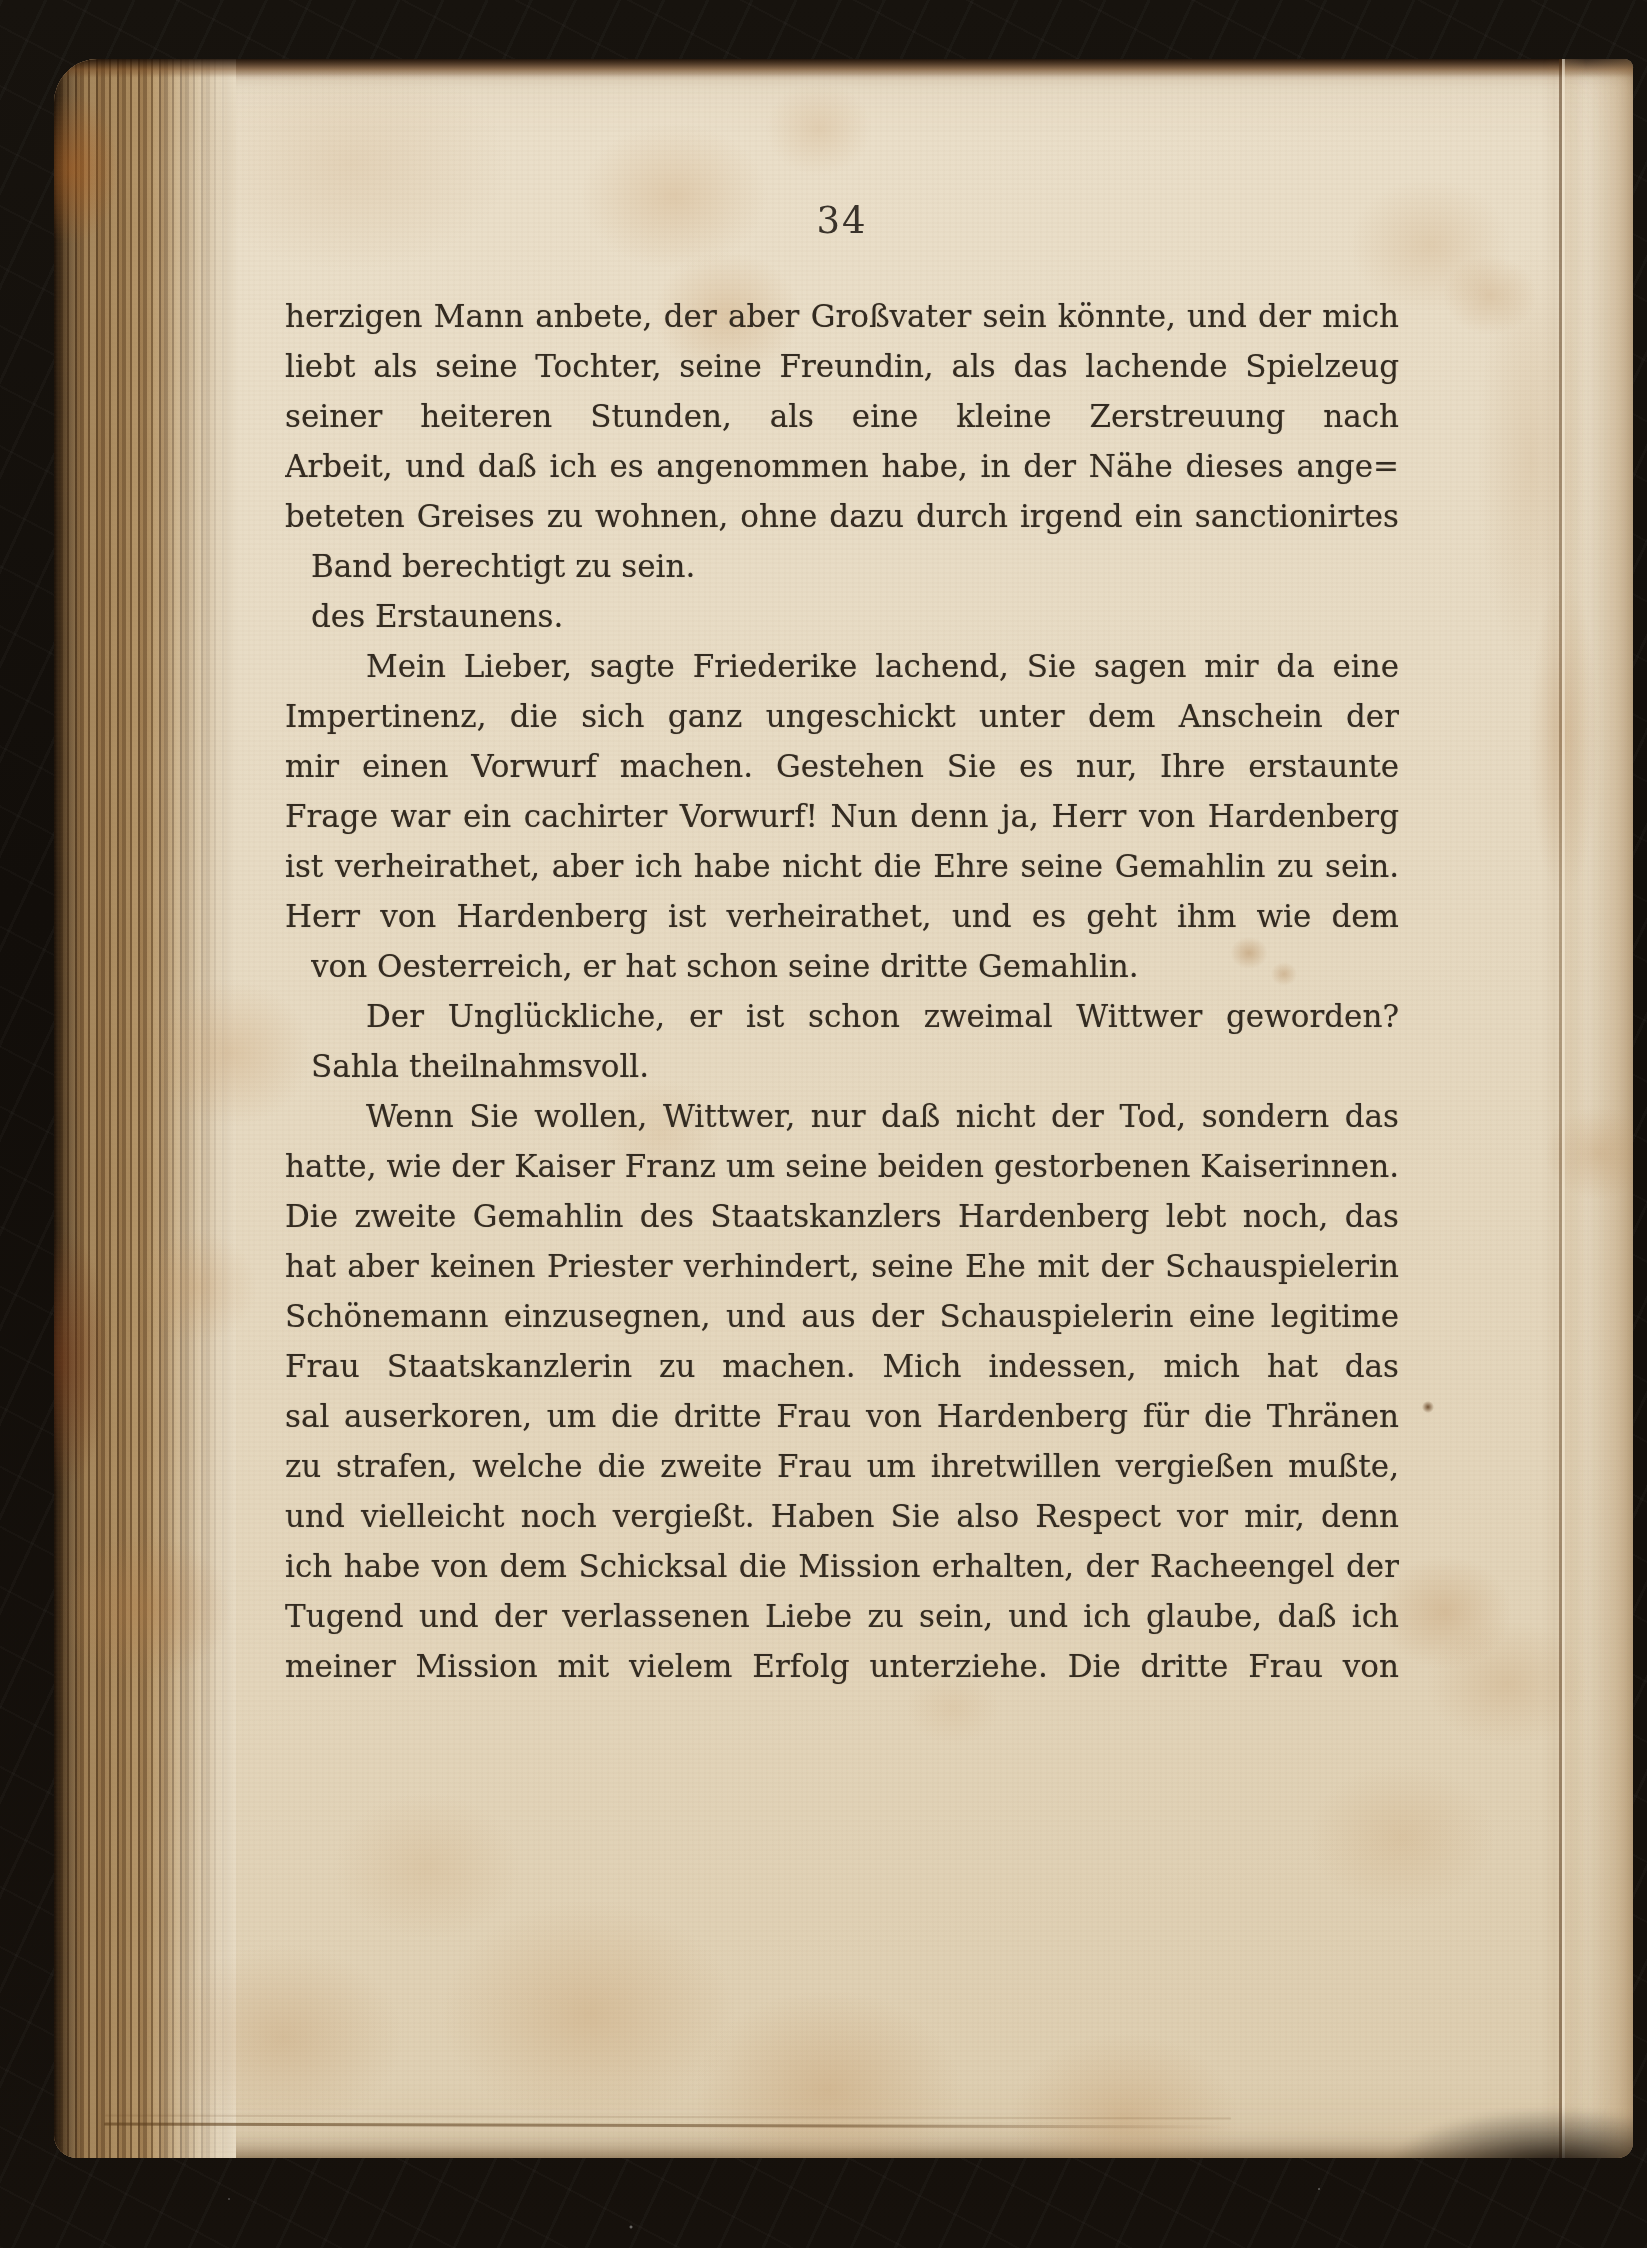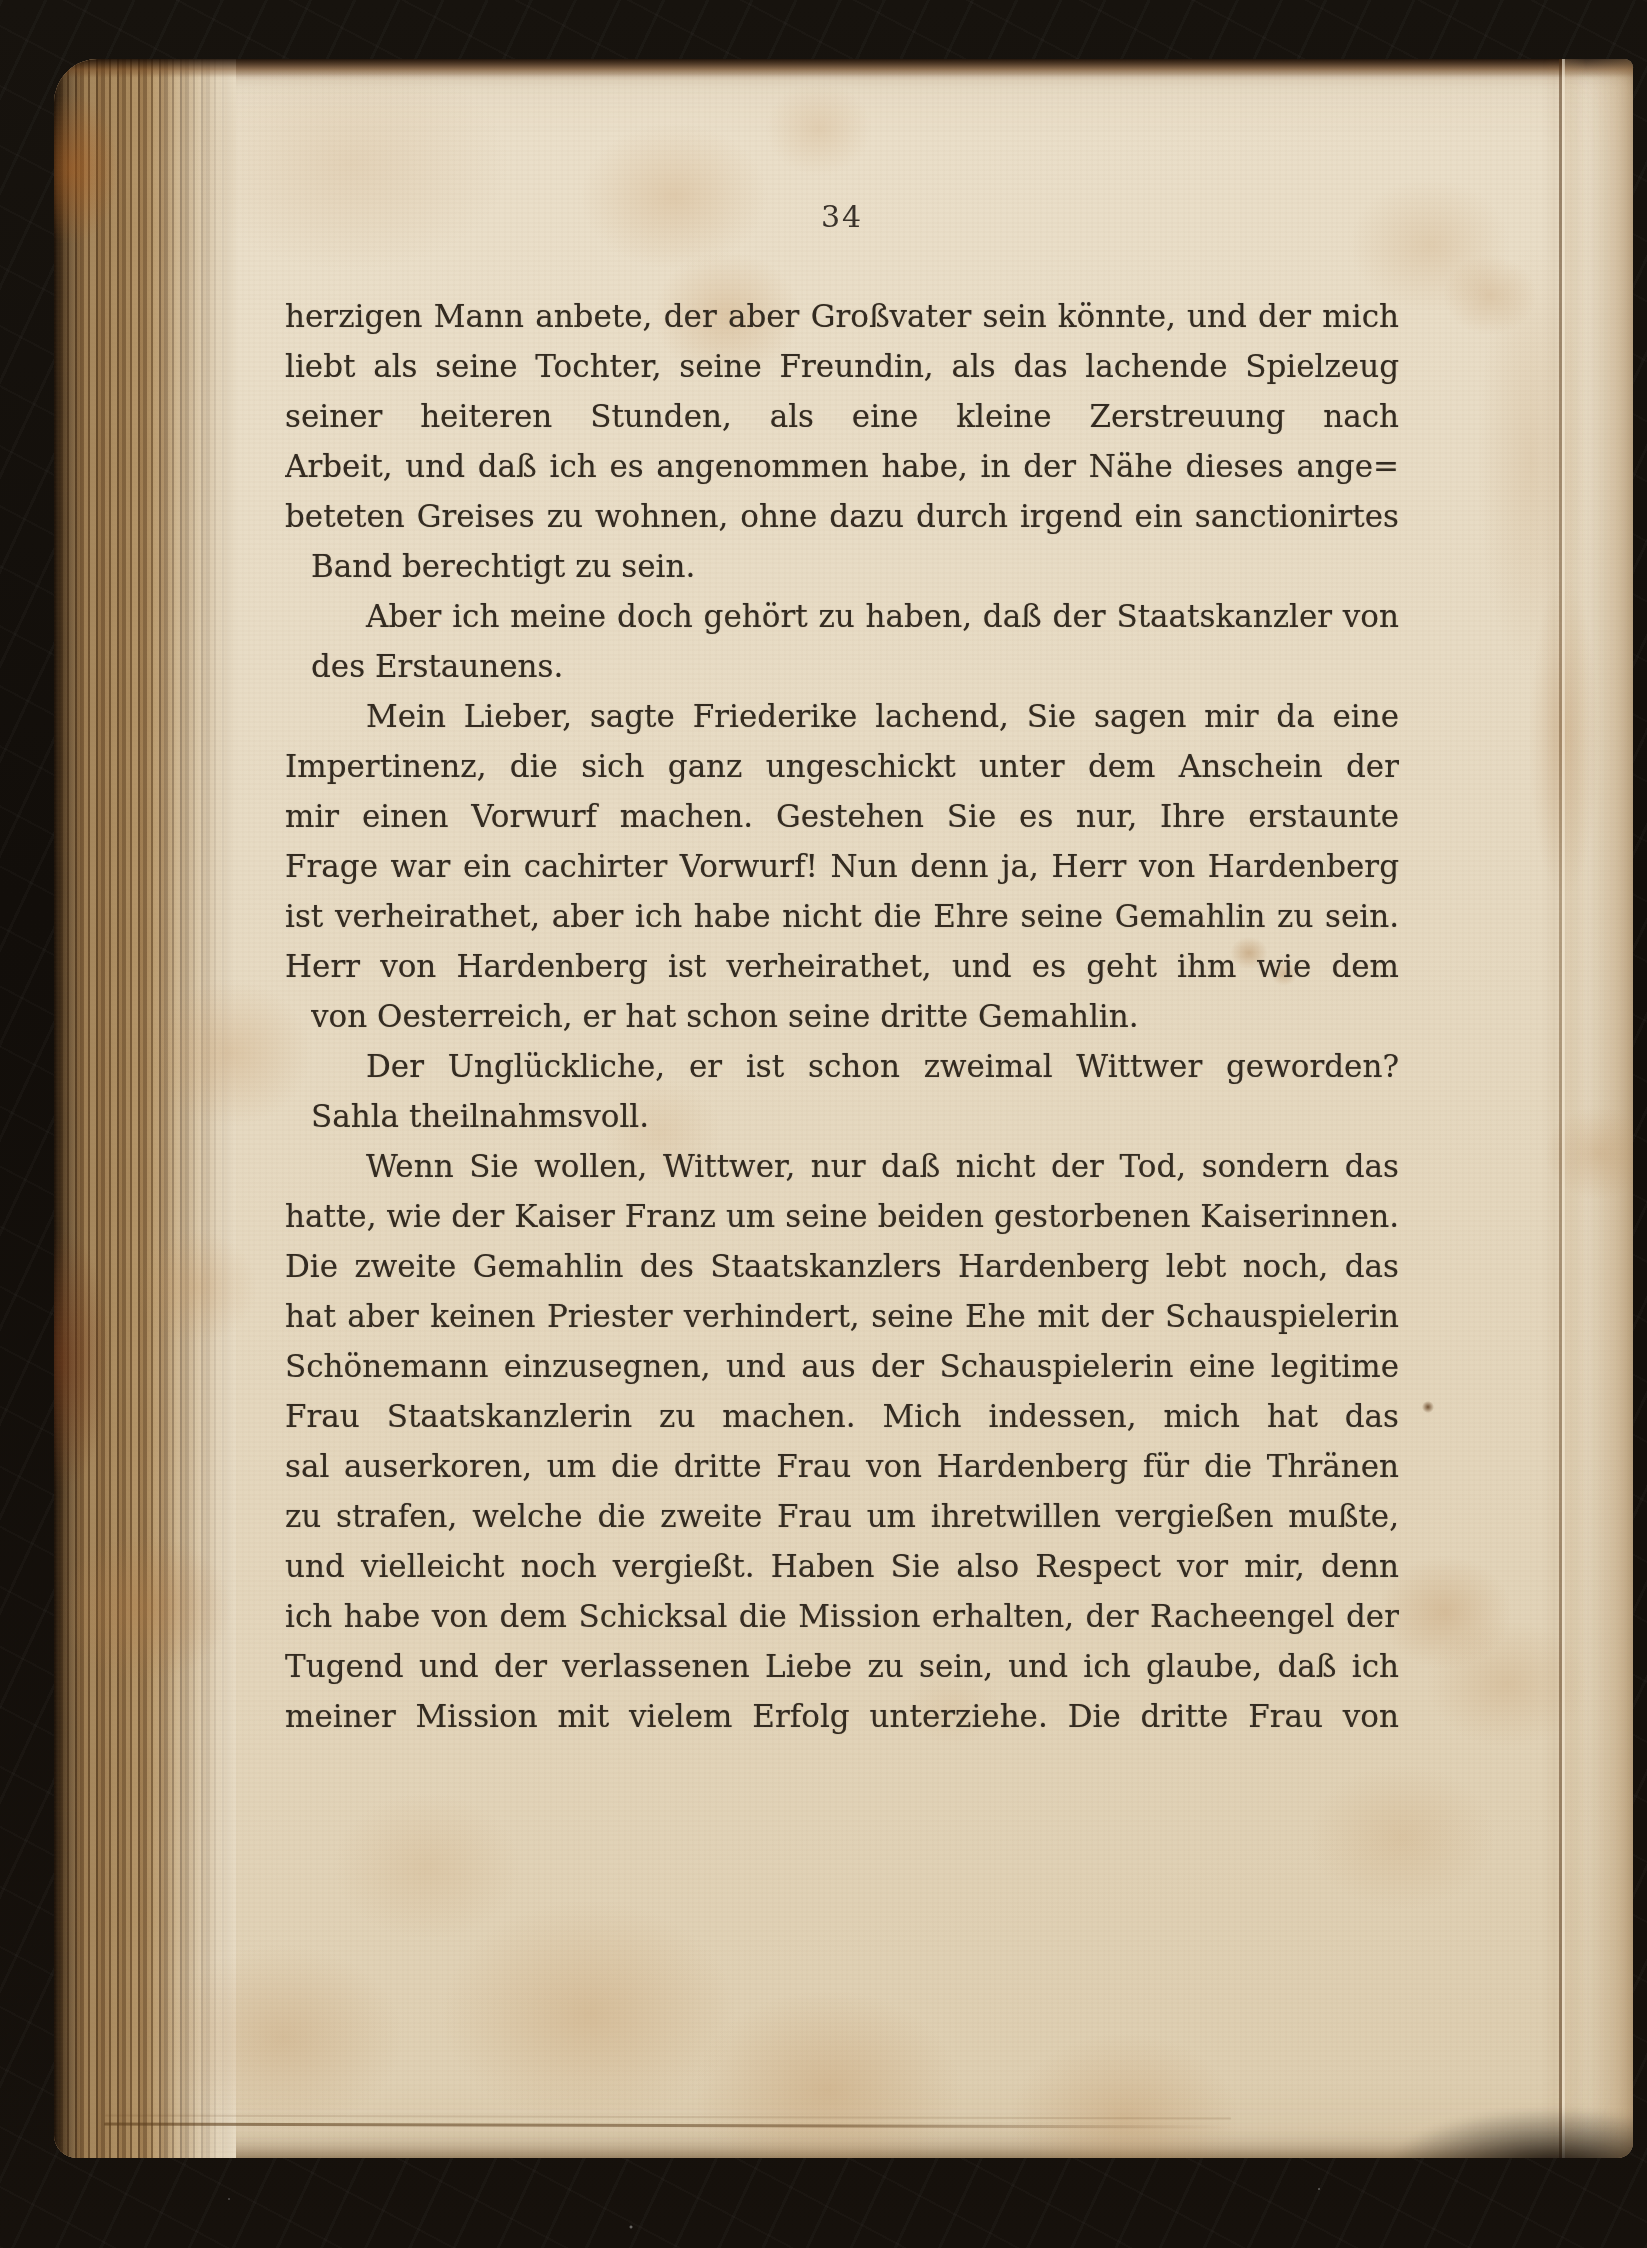--- a/index.html
+++ b/index.html
@@ -108,21 +108,21 @@
   
   .corner-shadow{
     position:absolute;left:1281px;top:2026px;width:306px;height:82px;
     background:radial-gradient(75% 100% at 72% 100%, rgba(14,9,5,.85), rgba(14,9,5,0) 72%);
     filter:blur(3.8px);
   }
 
   
   .page-number{
     position:absolute;left:231px;top:140px;width:1114px;
-    text-align:center;font-size:30px;letter-spacing:1.9px;color:#3a332b;
+    text-align:center;font-size:37px;letter-spacing:1.9px;color:#3a332b;
   }
   .text-block{
     position:absolute;left:231px;top:232px;width:1114px;
     font-size:31px;color:#332b21;
     text-shadow:0 0 1px rgba(52,42,28,.4);
   }
   .line{
     height:50px;line-height:50px;overflow:hidden;
     text-align:justify;text-align-last:justify;
   }
@@ -143,21 +143,20 @@
 
   <div class="page-number">34</div>
 
   <div class="text-block">
       <div class="line">herzigen Mann anbete, der aber Großvater sein könnte, und der mich</div>
       <div class="line">liebt als seine Tochter, seine Freundin, als das lachende Spielzeug</div>
       <div class="line">seiner heiteren Stunden, als eine kleine Zerstreuung nach angestrengter</div>
       <div class="line">Arbeit, und daß ich es angenommen habe, in der Nähe dieses ange=</div>
       <div class="line">beteten Greises zu wohnen, ohne dazu durch irgend ein sanctionirtes</div>
       <div class="line end">Band berechtigt zu sein.</div>
-      <div class="line indent">Aber ich meine doch gehört zu haben, daß der Staatskanzler von</div>
       <div class="line end">des Erstaunens.</div>
       <div class="line indent">Mein Lieber, sagte Friederike lachend, Sie sagen mir da eine</div>
       <div class="line">Impertinenz, die sich ganz ungeschickt unter dem Anschein der Unschuld</div>
       <div class="line">mir einen Vorwurf machen. Gestehen Sie es nur, Ihre erstaunte</div>
       <div class="line">Frage war ein cachirter Vorwurf! Nun denn ja, Herr von Hardenberg</div>
       <div class="line">ist verheirathet, aber ich habe nicht die Ehre seine Gemahlin zu sein.</div>
       <div class="line">Herr von Hardenberg ist verheirathet, und es geht ihm wie dem Kaiser</div>
       <div class="line end">von Oesterreich, er hat schon seine dritte Gemahlin.</div>
       <div class="line indent">Der Unglückliche, er ist schon zweimal Wittwer geworden? fragte</div>
       <div class="line end">Sahla theilnahmsvoll.</div>

